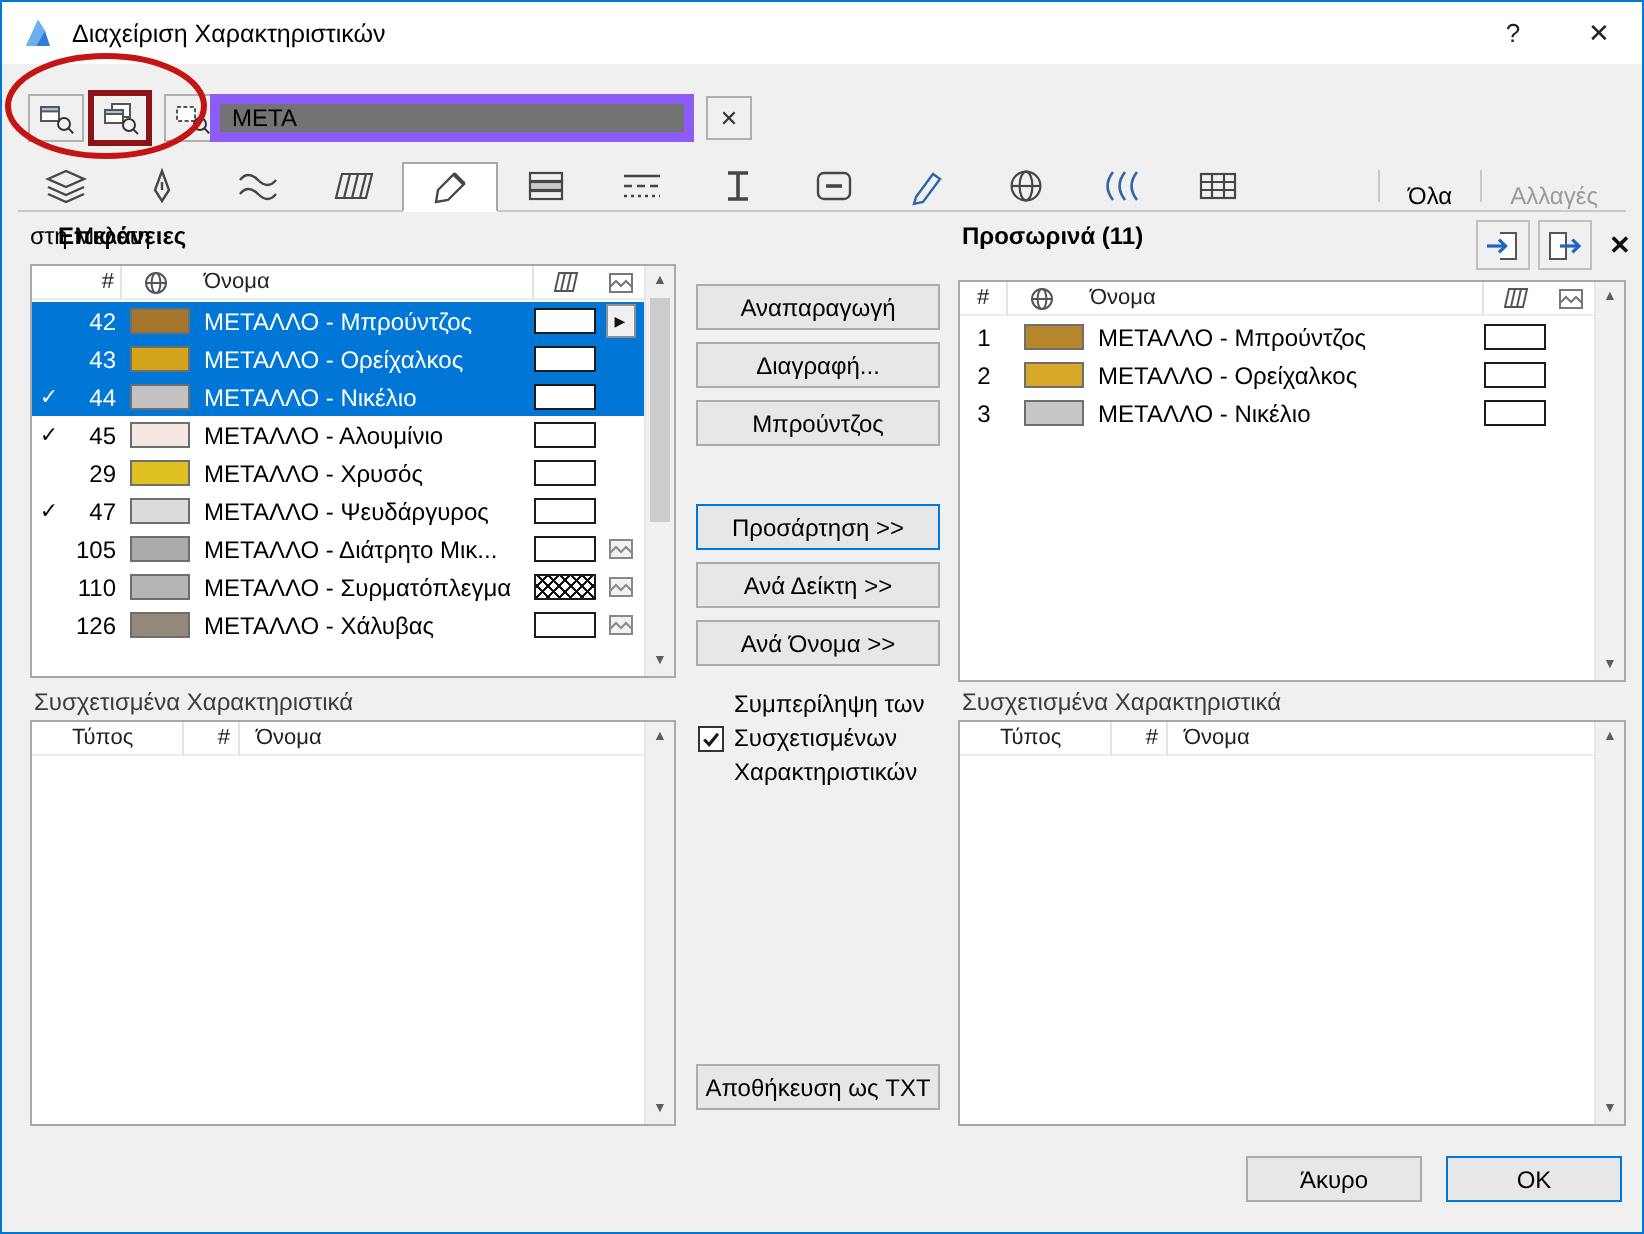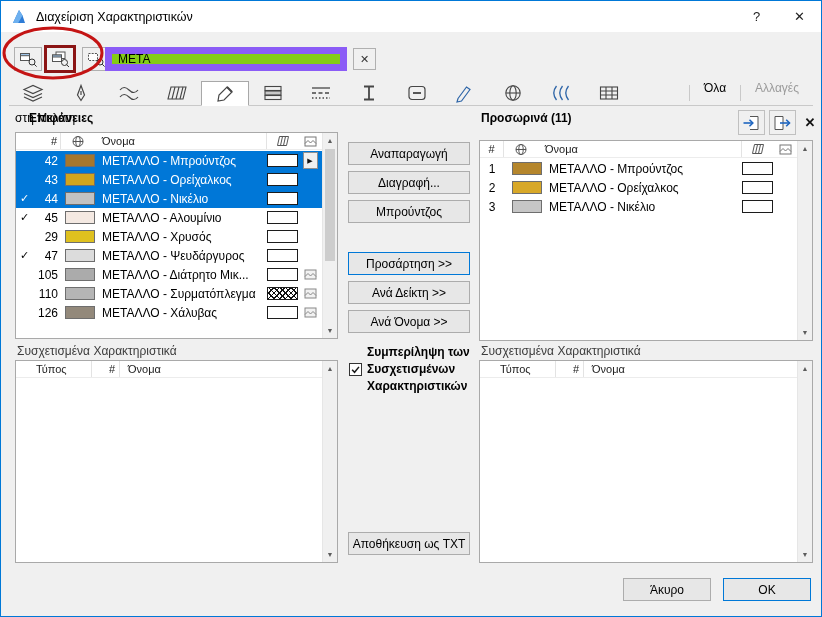--- a/index.html
+++ b/index.html
@@ -16,33 +16,33 @@
   .title { font-size:12.5px; }
   .cap-btn { width:43px; height:31px; display:flex; align-items:center; justify-content:center;
              font-size:13px; color:#222; }
   .cap-btn:first-of-type { margin-left:auto; }
 
   
   .filter-btn { position:absolute; top:46px; width:28px; height:24px; background:#f0f0f0;
                 border:1px solid #b0b0b0; display:flex; align-items:center; justify-content:center; }
   .filter-btn.annotated { border:3px solid #8b1515; width:32px; height:28px; top:44px; }
   .search-input { position:absolute; left:104px; top:46px; width:242px; height:24px;
-                  border:7px solid #8b5cf6; background:#84cc16; padding:0 6px;
+                  border:5px solid #8b5cf6; background:#737373; padding:0 6px;
                   font:12px "Liberation Sans", sans-serif; }
   .clear-btn { position:absolute; left:352px; top:47px; width:23px; height:22px;
                background:#f0f0f0; border:1px solid #b0b0b0; display:flex;
                align-items:center; justify-content:center; font-size:11px; color:#333; }
 
   
   .tabstrip { position:absolute; left:8px; right:8px; top:80px; height:25px;
               display:flex; align-items:flex-end; border-bottom:1px solid #c9c9c9; }
   .tab.icon { width:48px; height:24px; display:flex; align-items:center; justify-content:center; }
   .tab.icon.selected { background:#fff; border:1px solid #a8a8a8; border-bottom:1px solid #fff;
                        margin-bottom:-1px; height:25px; }
-  .tab.text { padding:0 14px; height:24px; display:flex; align-items:flex-start; font-size:12px; }
+  .tab.text { padding:0 14px; height:24px; display:flex; align-items:flex-end; font-size:12px; }
   .tab.text.disabled { color:#9b9b9b; }
   .vsep { width:1px; height:16px; background:#c9c9c9; margin-bottom:4px; flex:none; }
 
   
   .panel-title { position:absolute; font-weight:bold; font-size:12px; }
   .panel-scope { position:absolute; font-size:12px; }
   .assoc-title { position:absolute; font-size:12px; color:#3c3c3c; }
 
   
   .tbl { position:absolute; background:#fff; border:1px solid #a9a9a9; }
@@ -87,21 +87,21 @@
               align-items:center; justify-content:center; font-size:7px; color:#5c5c5c; }
   .sb-arrow.up { top:0; } .sb-arrow.down { bottom:0; }
   .sb-thumb { position:absolute; left:2px; width:10px; background:#cdcdcd; }
 
   
   .btn { position:absolute; background:#e7e7e7; border:1px solid #acacac;
          display:flex; align-items:center; justify-content:center; font-size:12px; }
   .btn.mid { left:347px; width:122px; height:23px; }
   .btn.default { border:1px solid #0078d7; }
 
-  .include-line { position:absolute; left:366px; font-size:12px;font-weight:bold; }
+  .include-line { position:absolute; left:366px; font-size:12px; }
   .checkbox { position:absolute; left:348px; width:13px; height:13px; background:#fff;
               border:1px solid #333; display:flex; align-items:center; justify-content:center; }
 
   .icon-btn { position:absolute; top:109px; width:27px; height:25px; background:#f0f0f0;
               border:1px solid #c0c0c0; display:flex; align-items:center; justify-content:center; }
   .x-btn { position:absolute; top:110px; width:22px; height:23px; display:flex; align-items:center;
            justify-content:center; font-size:13px; font-weight:bold; color:#111; }
 
   .annotation { position:absolute; left:0; top:0; pointer-events:none; z-index:50; }
 </style>

